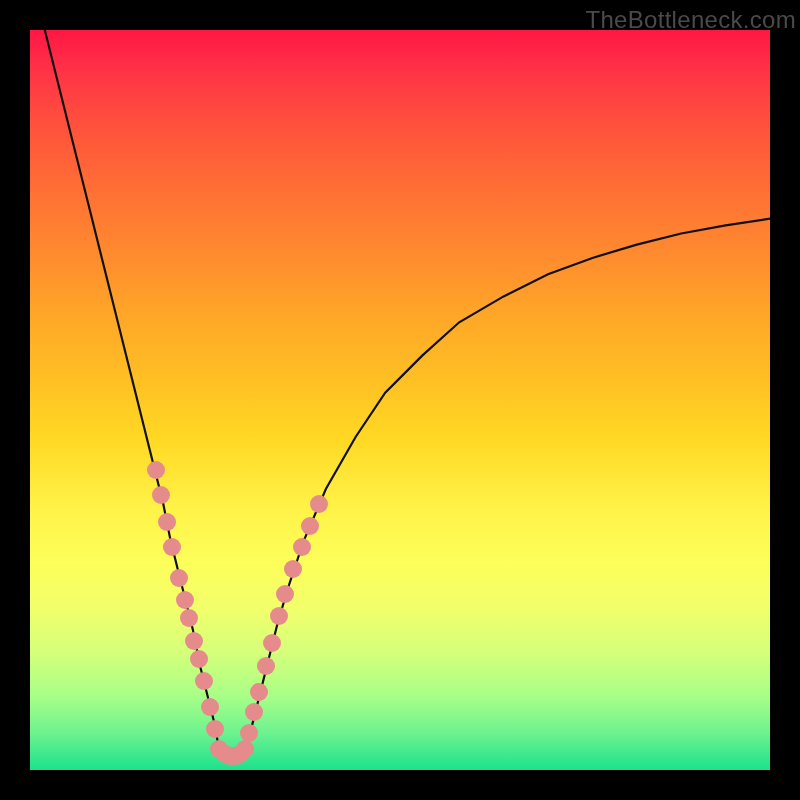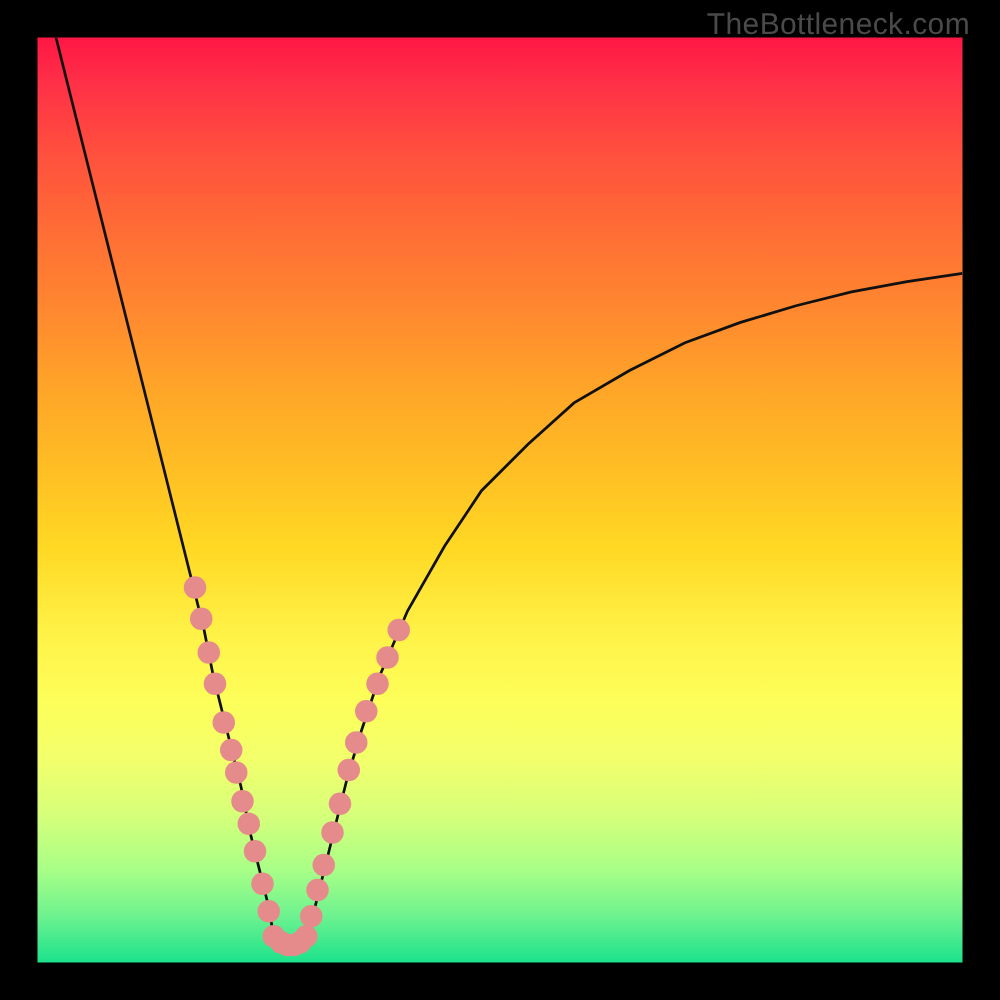--- a/index.html
+++ b/index.html
@@ -37,21 +37,21 @@
       #f2ff6b 78%,
       #d6ff7a 84%,
       #a8ff87 90%,
       #6df28f 95%,
       #1be28c 100%
     );
   }
   .watermark {
     position: absolute;
     top: 6px;
-    right: 24px;
+    right: 4px;
     color: #4a4a4a;
     font-size: 24px;
     font-weight: 500;
     letter-spacing: 0.3px;
     z-index: 10;
   }
   svg.curve {
     position: absolute;
     left: 0;
     top: 0;

